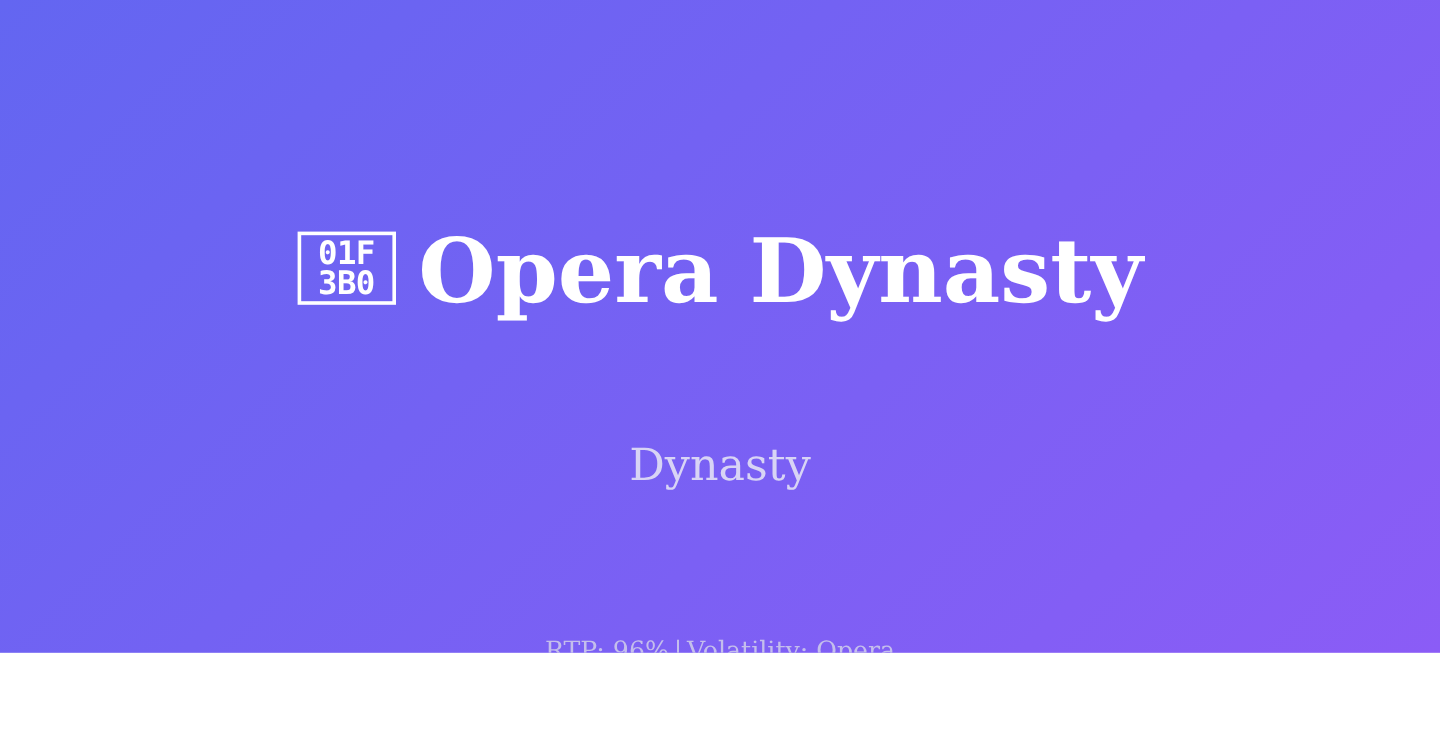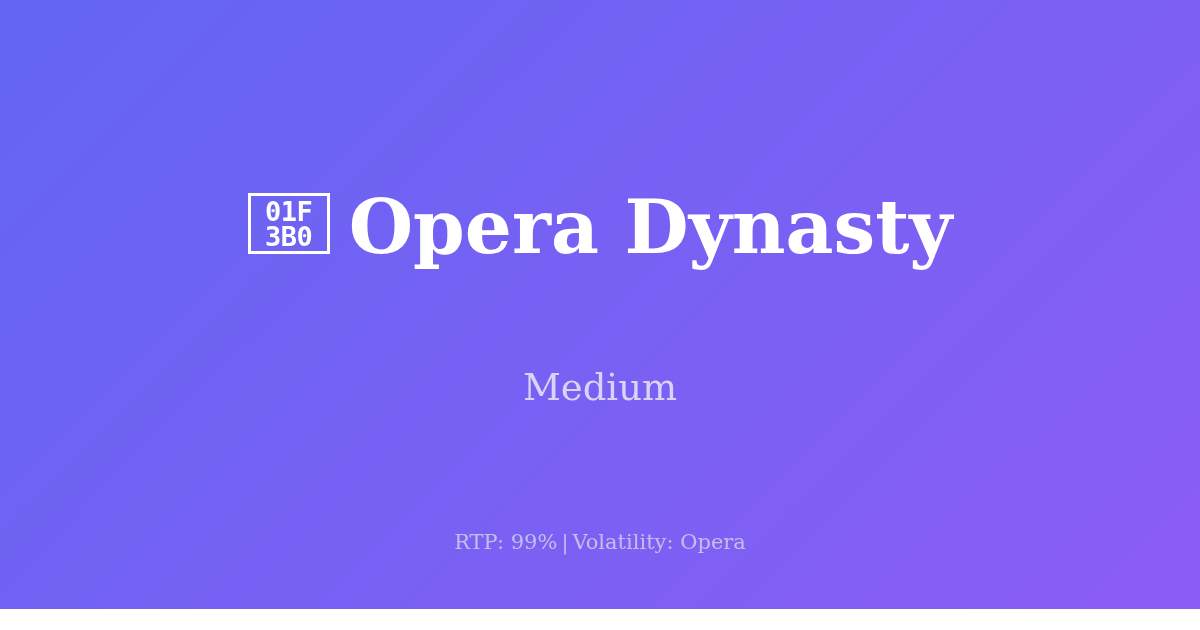--- a/index.html
+++ b/index.html
@@ -11,21 +11,21 @@
     width: 1200px;
     height: 630px;
     overflow: hidden;
     font-family: "DejaVu Serif", "Liberation Serif", serif;
   }
 
   .og-card {
     position: relative;
     box-sizing: border-box;
     width: 1200px;
-    height: 609px;
+    height: 544px;
     background: linear-gradient(135deg, #6366f1 0%, #8b5cf6 100%);
     display: flex;
     flex-direction: column;
     align-items: center;
     justify-content: flex-start;
     overflow: hidden;
   }
 
   
   .title-row {
@@ -129,19 +129,19 @@
   <div class="title-row">
     <h1 class="game-title">
       <span class="tofu-glyph">
         <span>01F</span>
         <span>3B0</span>
       </span>
       <span class="title-text">Opera Dynasty</span>
     </h1>
   </div>
 
-  <p class="subtitle">Medium</p>
+  <p class="subtitle">Dynasty</p>
 
   <p class="meta-footer">
-    <span>RTP: 99%</span><span class="sep">|</span><span>Volatility: Opera</span>
+    <span>RTP: 96%</span><span class="sep">|</span><span>Volatility: Opera</span>
   </p>
 
 </div>
 
 </body></html>

